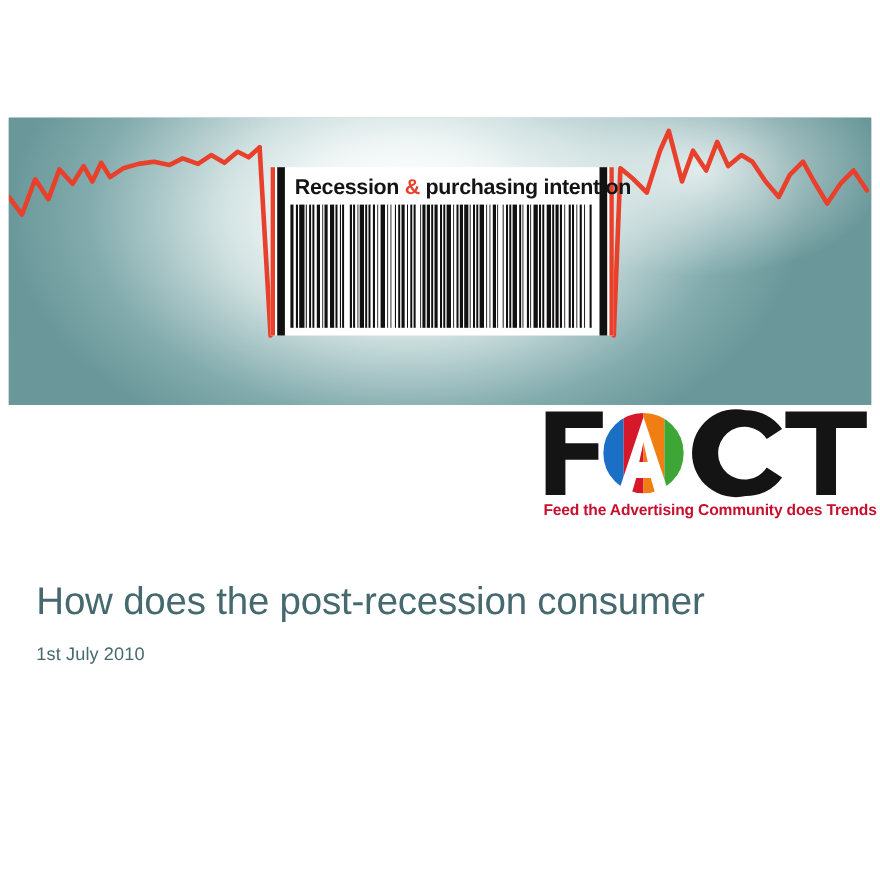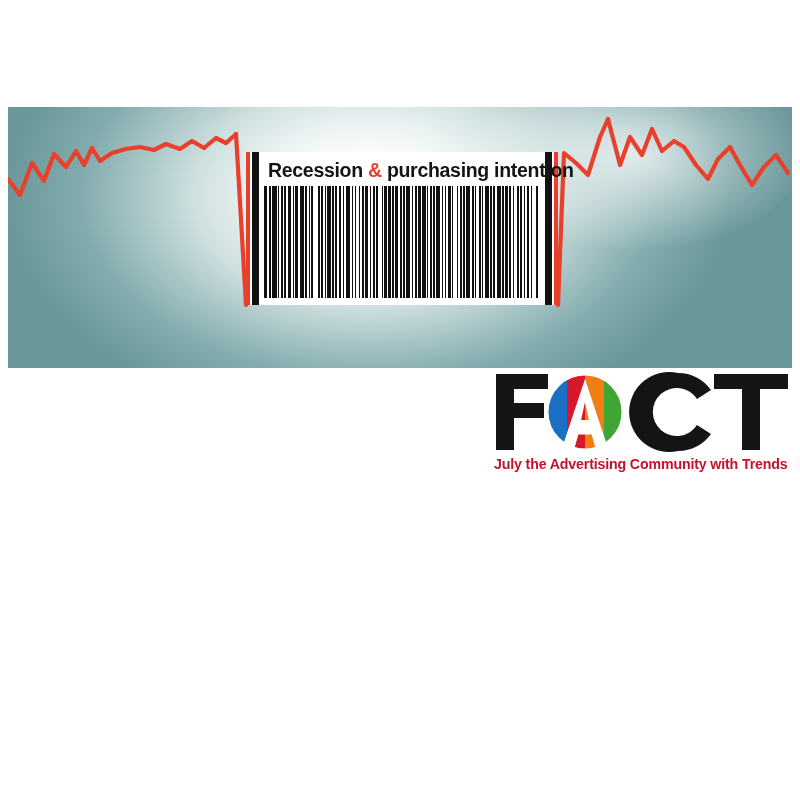--- a/index.html
+++ b/index.html
@@ -362,20 +362,21 @@
              M93 34 L89.1 52 h7.8 Z"></path>
 
     <circle cx="93" cy="44" r="38" fill="none" stroke="#ffffff" stroke-width="3"></circle>
 
     <path fill="#141414" d="M186 5 a40 40 0 1 0 0 78 a40 40 0 0 0 33 -17 l-14 -9
              a24 24 0 1 1 0 -26 l14 -9 A40 40 0 0 0 186 5 Z"></path>
 
     <path fill="#141414" d="M222 6 h74 v15 h-28 v61 h-18 V21 h-28 Z"></path>
   </svg>
 
-  <div id="fact-tagline">July the Advertising Community with Trends</div>
+  <div id="fact-tagline">Feed the Advertising Community does Trends</div>
 </div>
 
 <div id="title-block">
   <h1 id="page-title">
-    <br>
+    <span>How does the post-recession consumer</span><br>
   </h1>
+  <div id="page-date">1st July 2010</div>
 </div>
 
 </body></html>

